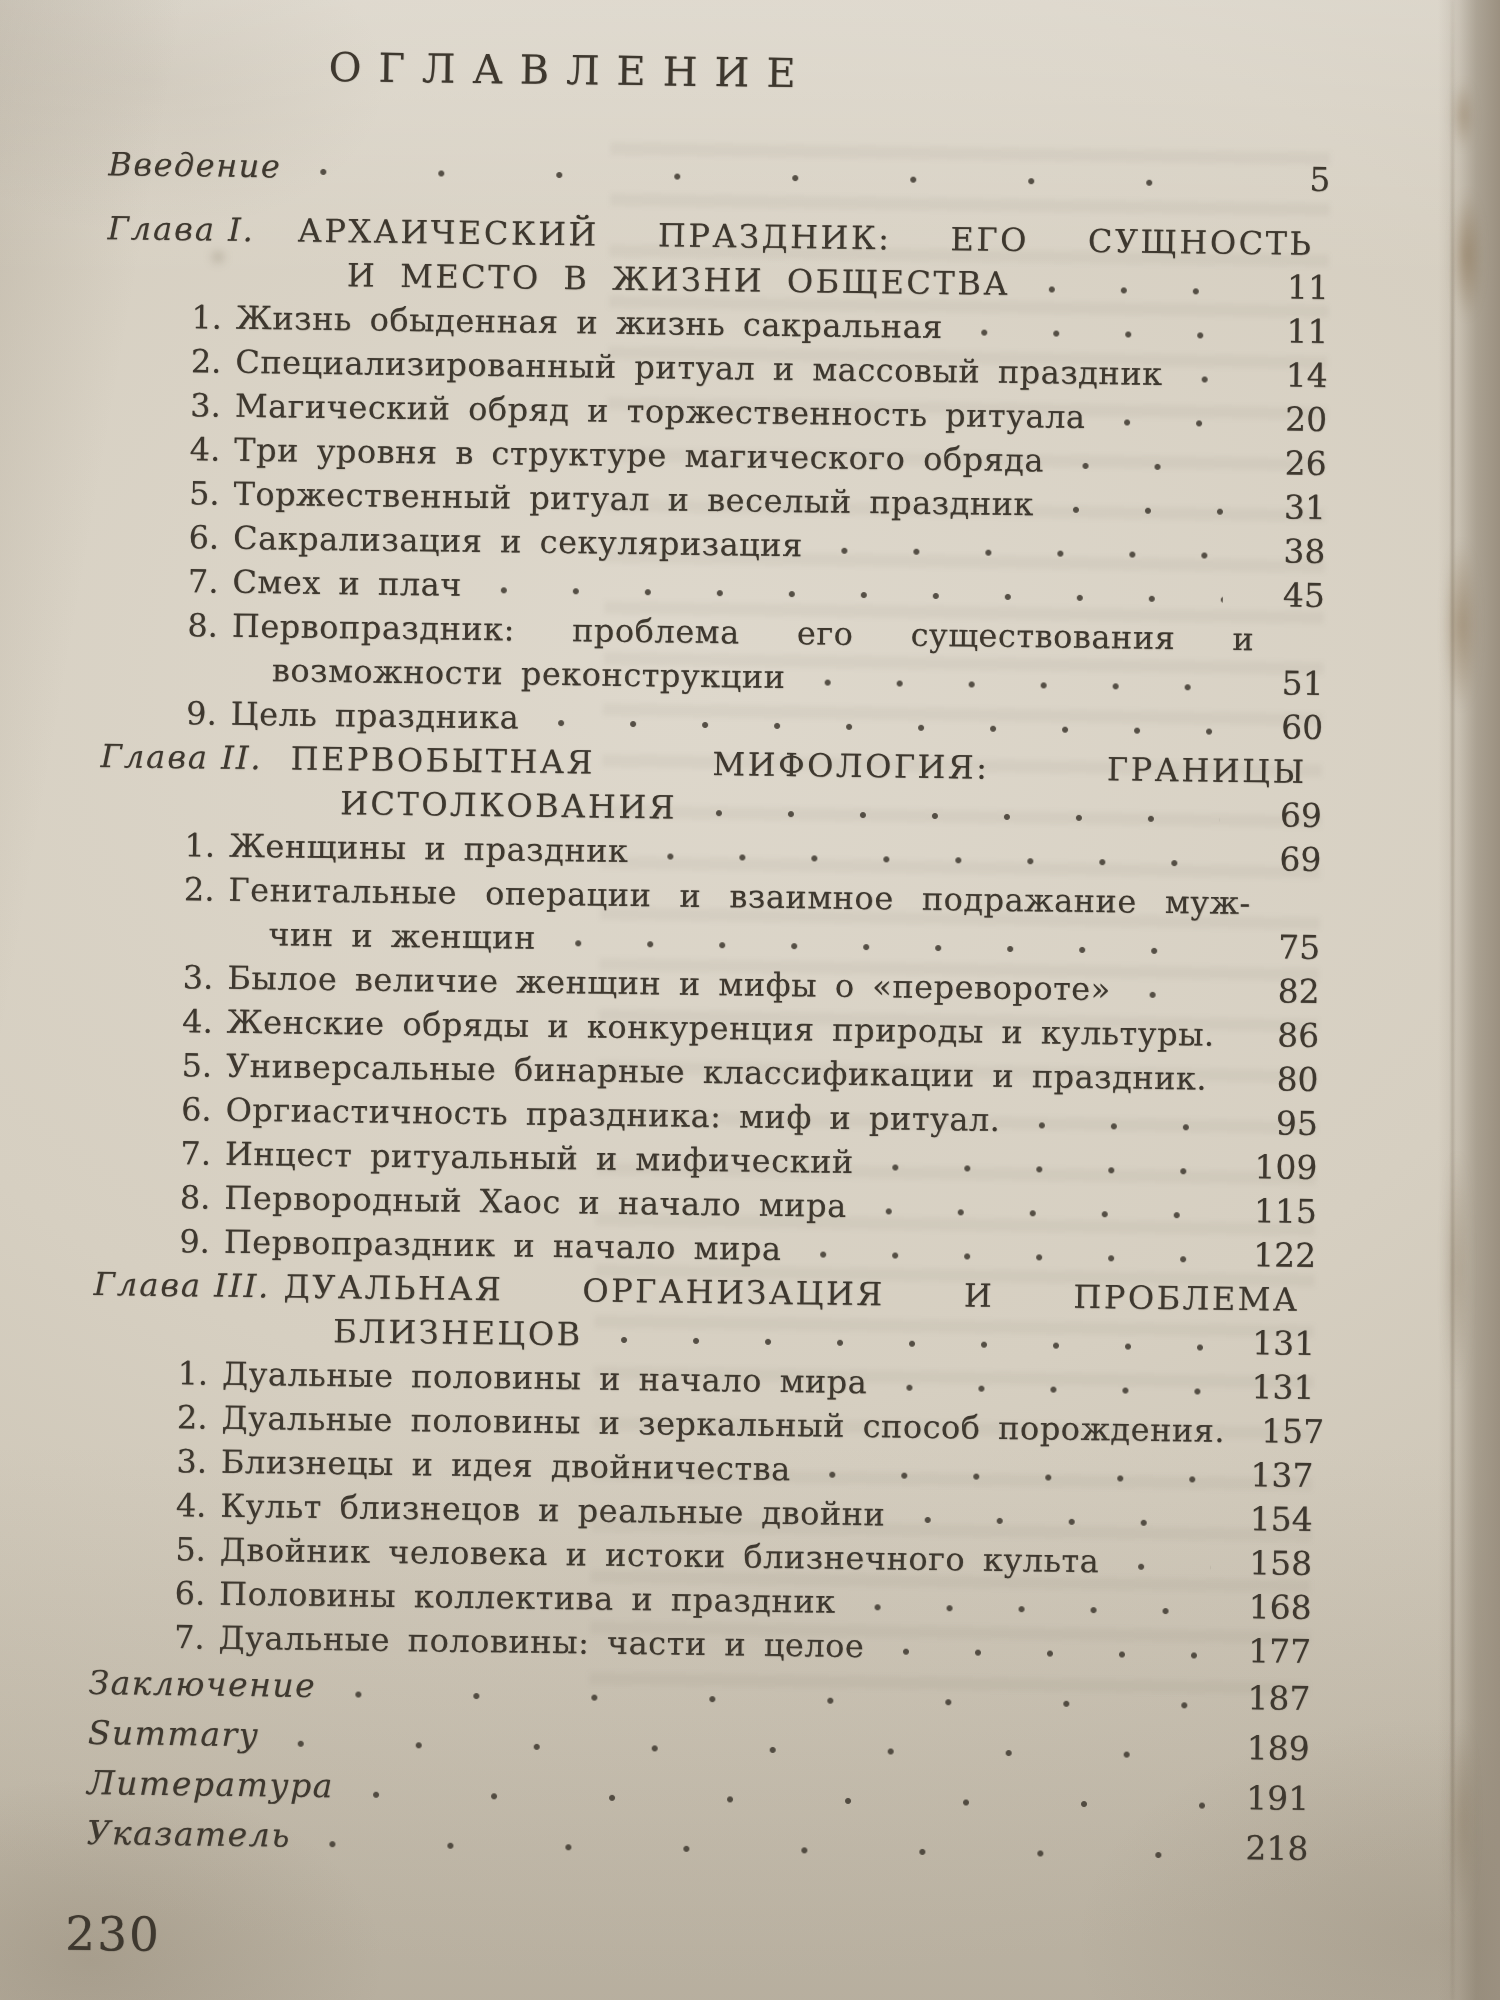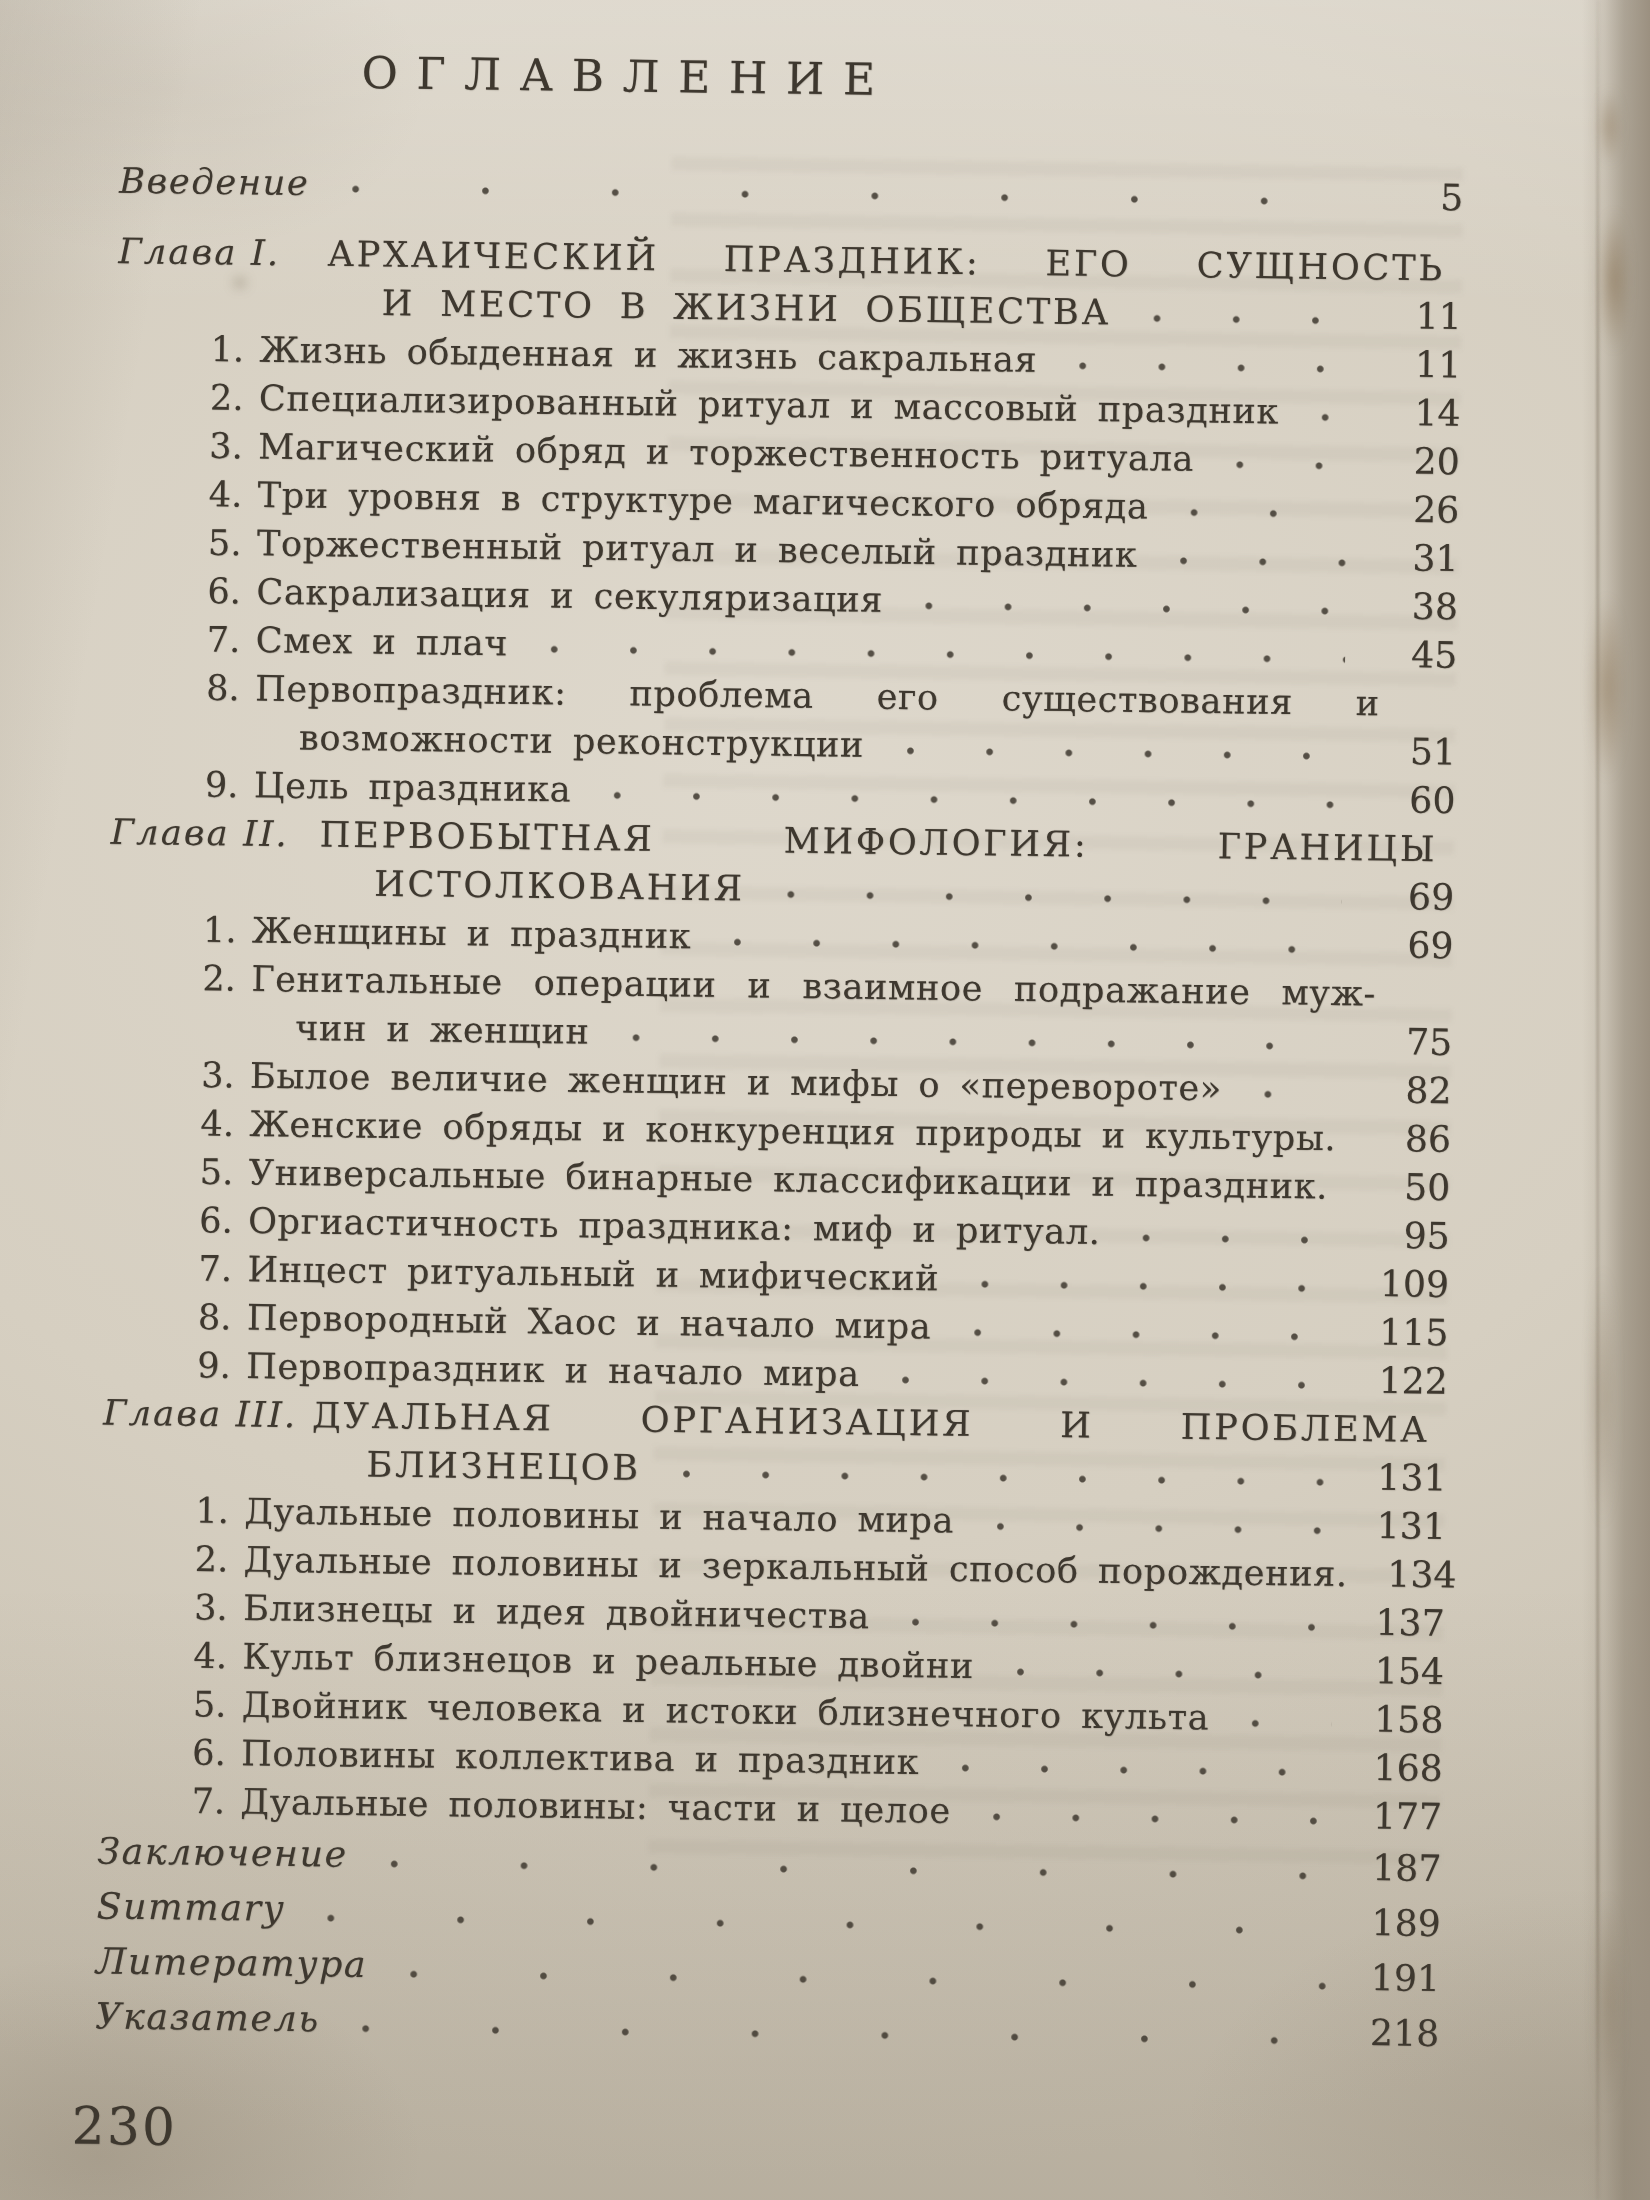--- a/index.html
+++ b/index.html
@@ -210,21 +210,21 @@
       <div class="row item line1">
         <span class="num">4.</span>
         <span class="txt">Женские обряды и конкуренция природы и культуры.</span>
         <span class="leader"></span>
         <span class="pg">86</span>
       </div>
       <div class="row item line1">
         <span class="num">5.</span>
         <span class="txt">Универсальные бинарные классификации и праздник.</span>
         <span class="leader"></span>
-        <span class="pg">50</span>
+        <span class="pg">80</span>
       </div>
       <div class="row item line1">
         <span class="num">6.</span>
         <span class="txt">Оргиастичность праздника: миф и ритуал.</span>
         <span class="leader"></span>
         <span class="pg">95</span>
       </div>
       <div class="row item line1">
         <span class="num">7.</span>
         <span class="txt">Инцест ритуальный и мифический</span>
@@ -255,21 +255,21 @@
       <div class="row item line1">
         <span class="num">1.</span>
         <span class="txt">Дуальные половины и начало мира</span>
         <span class="leader"></span>
         <span class="pg">131</span>
       </div>
       <div class="row item line1">
         <span class="num">2.</span>
         <span class="txt">Дуальные половины и зеркальный способ порождения.</span>
         <span class="leader"></span>
-        <span class="pg">134</span>
+        <span class="pg">157</span>
       </div>
       <div class="row item line1">
         <span class="num">3.</span>
         <span class="txt">Близнецы и идея двойничества</span>
         <span class="leader"></span>
         <span class="pg">137</span>
       </div>
       <div class="row item line1">
         <span class="num">4.</span>
         <span class="txt">Культ близнецов и реальные двойни</span>

